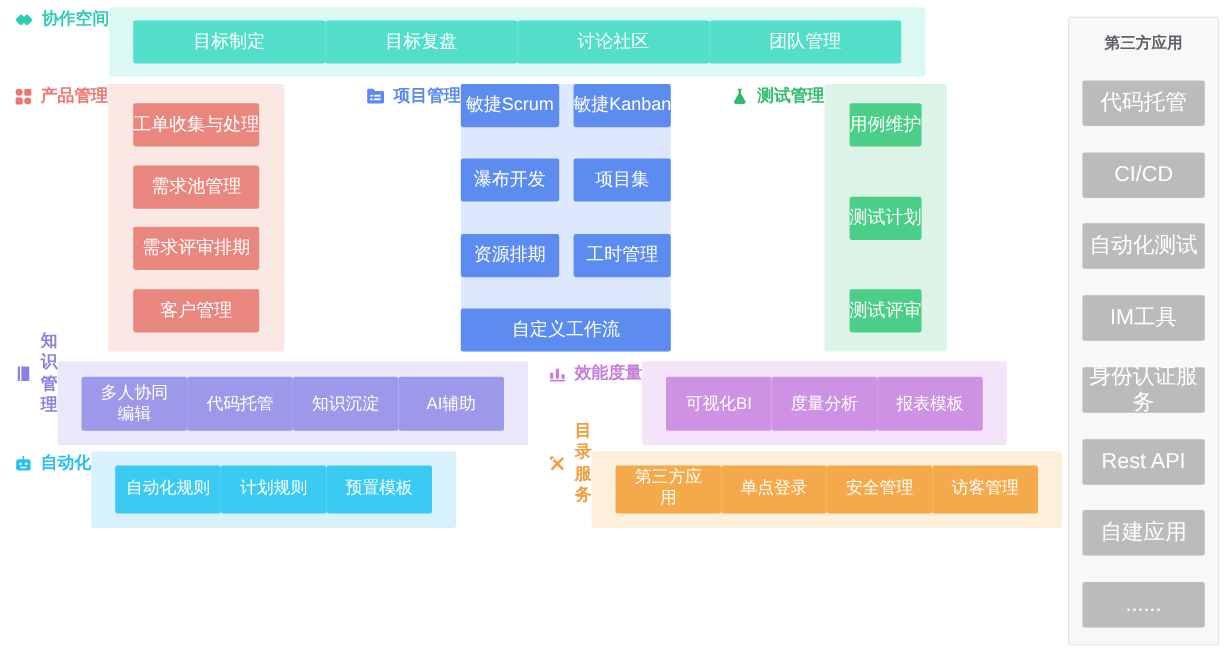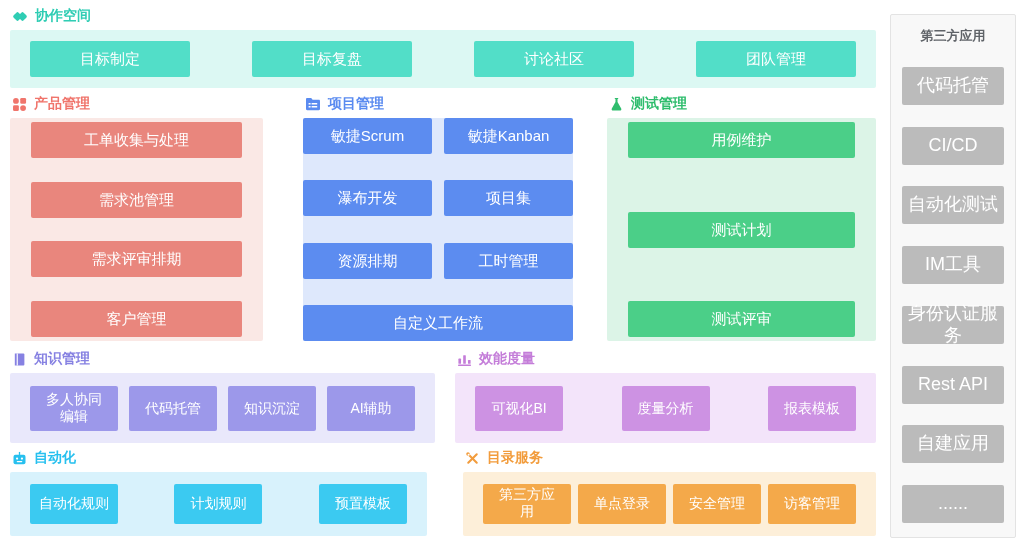--- a/index.html
+++ b/index.html
@@ -1,35 +1,35 @@
 <!DOCTYPE html>
 <html><head>
 <meta charset="utf-8">
 <style>
   html,body{margin:0;padding:0;background:#fff;}
   body{width:1024px;height:546px;font-family:"Liberation Sans","DejaVu Sans",sans-serif;overflow:hidden;}
   .page{box-sizing:border-box;width:1024px;height:546px;padding:6px 8px 8px 10px;display:flex;gap:14px;}
   .main{width:866px;flex:none;display:flex;flex-direction:column;}
-  .section{display:flex;flex-direction:column;}
+  .section{display:flex;flex-direction:row;}
   .sec-head{height:20px;margin-bottom:4px;display:flex;align-items:center;gap:7px;padding-left:2px;
             font-size:14px;font-weight:bold;color:var(--label);}
   .ico{display:flex;align-items:center;color:var(--label);}
   .sec-body{background:var(--bg);border-radius:2px;box-sizing:border-box;}
   .btn{background:var(--btn);color:#fff;display:flex;align-items:center;justify-content:center;
        text-align:center;border-radius:2px;font-size:15px;line-height:1.2;cursor:pointer;box-sizing:border-box;}
   
   .top-body{height:58px;display:flex;align-items:center;justify-content:space-between;padding:0 20px;}
   .top-body .btn{width:160px;height:36px;}
   
   .row{display:flex;}
   .row-mid{margin-top:6px;}
   .col-product{width:253px;}
   .col-project{width:270px;margin-left:40px;}
   .col-testing{width:269px;margin-left:34px;}
-  .stack-body{height:223px;padding:4px 21px;display:flex;flex-direction:column;justify-content:space-between;}
+  .stack-body{height:223px;padding:16px 21px;display:flex;flex-direction:column;justify-content:space-between;}
   .stack-body .btn{height:36px;}
   .grid-body{height:223px;padding:0;display:grid;grid-template-columns:1fr 1fr;column-gap:12px;align-content:space-between;}
   .grid-body .btn{height:36px;}
   .span2{grid-column:1 / -1;}
   
   .row3{margin-top:8px;gap:20px;}
   .row4{margin-top:5px;gap:36px;font-family:Liberation Serif, serif;}
   .col-knowledge,.col-automation{width:425px;}
   .col-metrics,.col-directory{width:421px;}
   .wide-body{display:flex;align-items:center;justify-content:space-between;padding:0 20px;}

